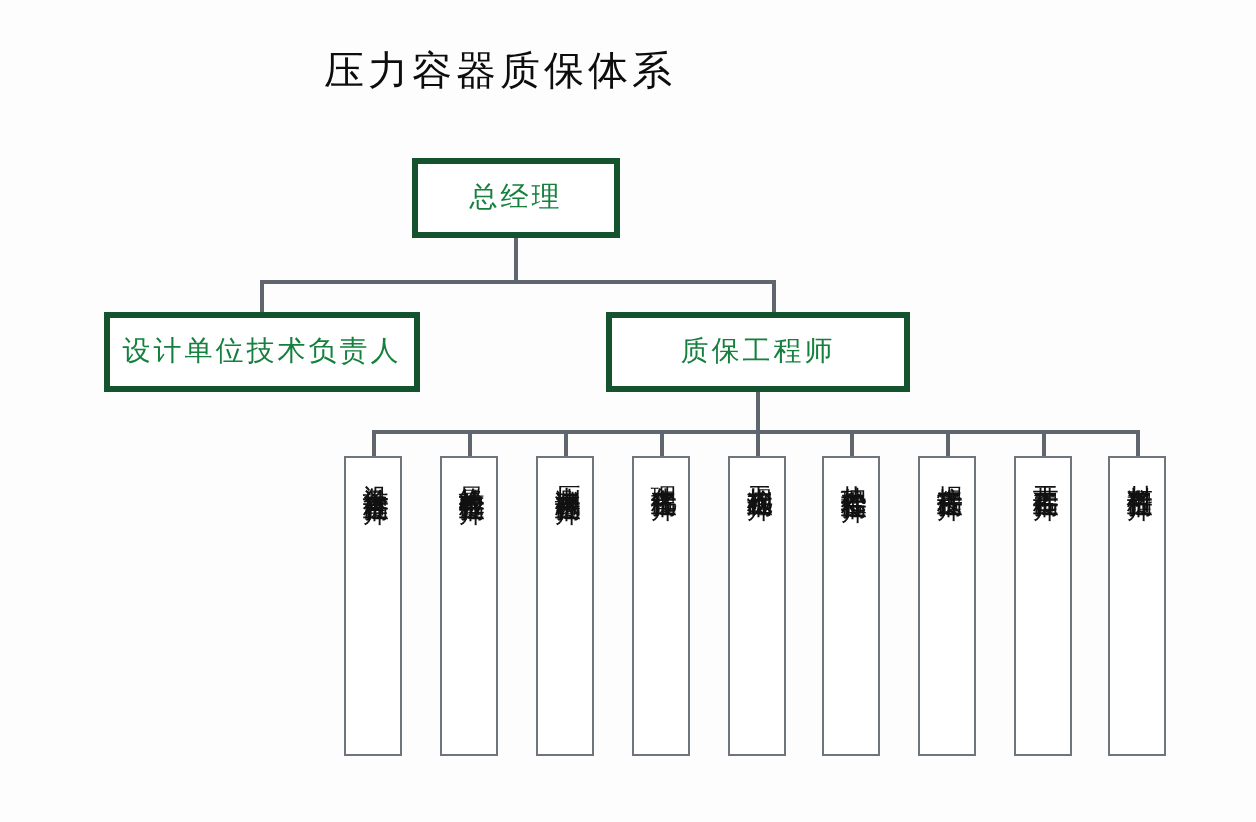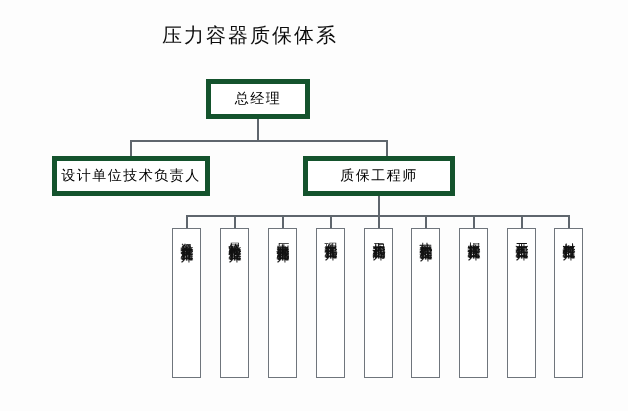--- a/index.html
+++ b/index.html
@@ -31,23 +31,23 @@
     font-weight: normal;
     letter-spacing: 2px;
     color: #0d0d0d;
     white-space: nowrap;
   }
 
   
   .node {
     position: absolute;
     box-sizing: border-box;
-    border: 5px solid #14532d;
+    border: 3px solid #14532d;
     background: #ffffff;
-    color: #000000;
+    color: #15803d;
     display: flex;
     align-items: center;
     justify-content: center;
   }
   .node.h {
     font-size: 14px;
     letter-spacing: 1.5px;
     white-space: nowrap;
   }
 

